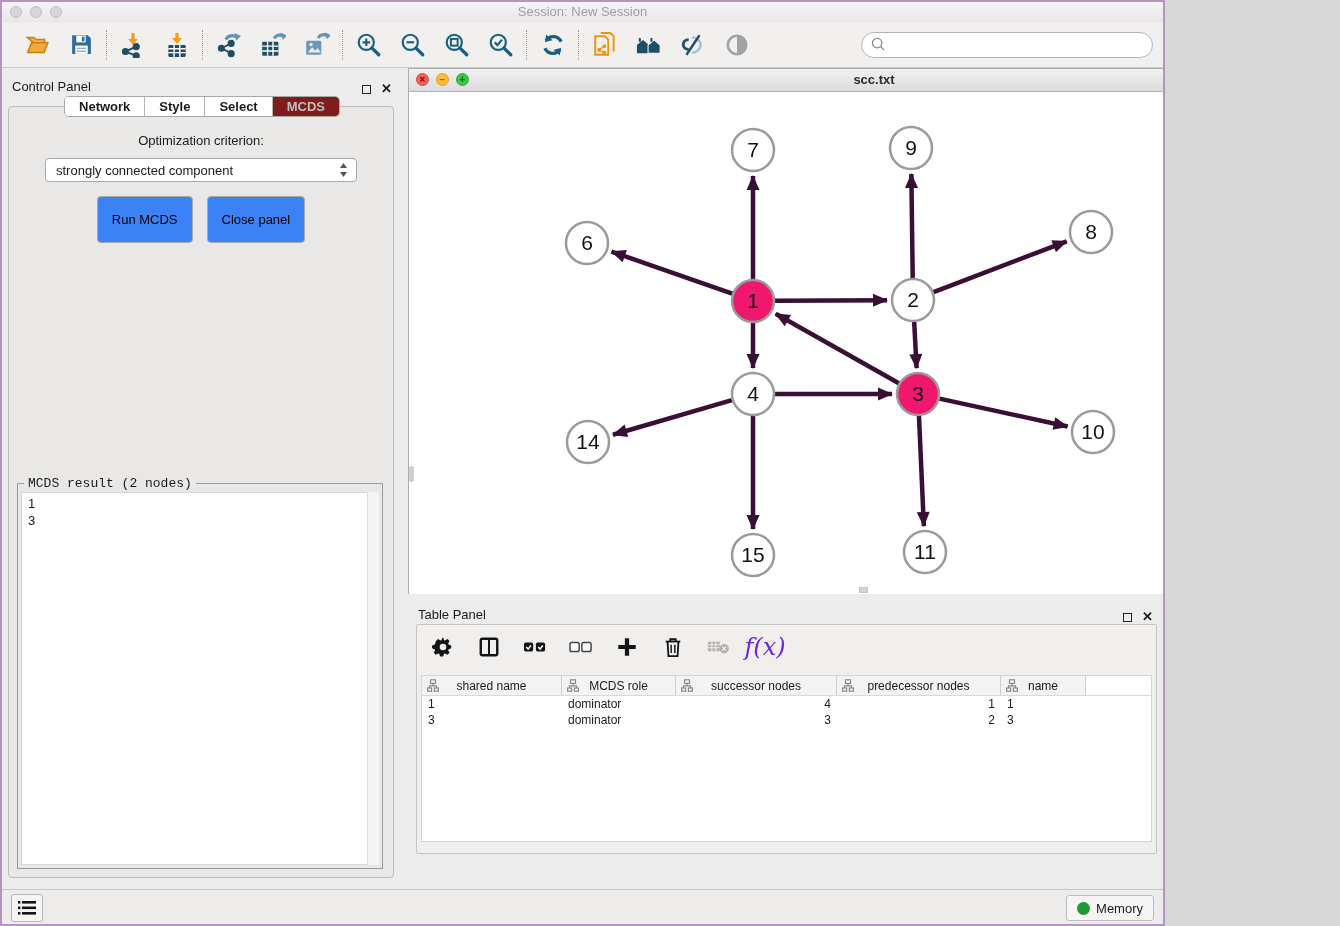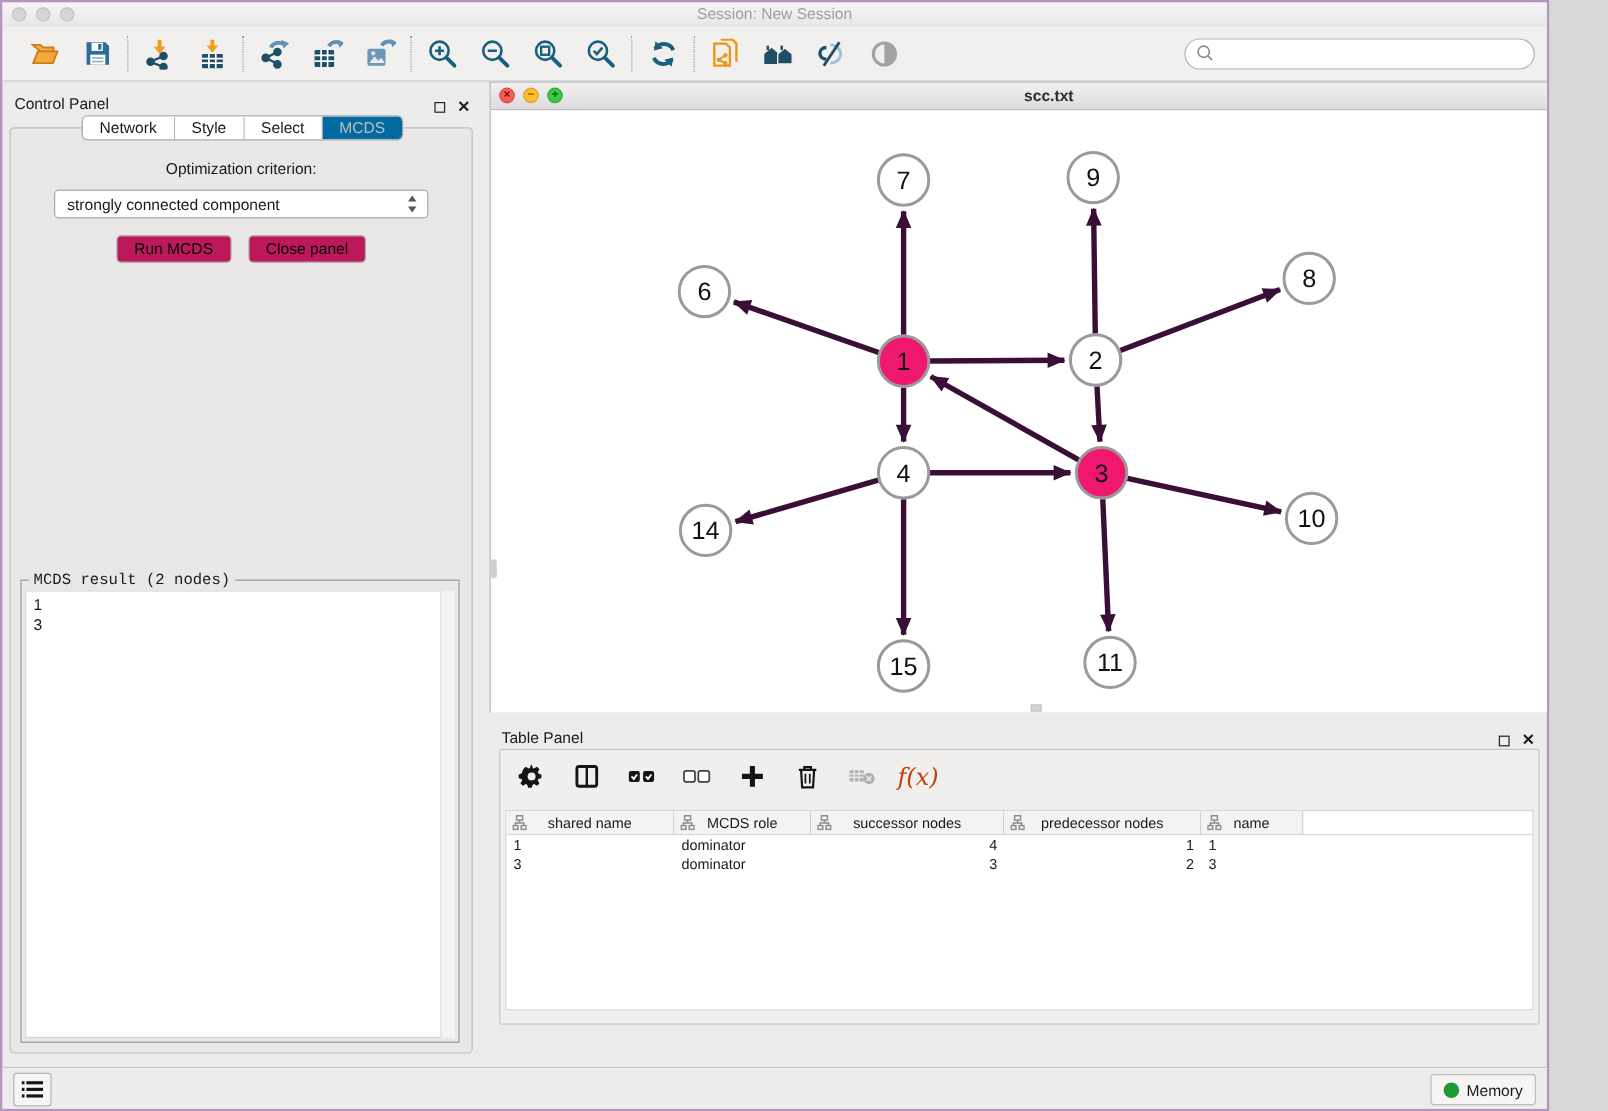--- a/index.html
+++ b/index.html
@@ -1,17 +1,17 @@
 <!DOCTYPE html>
 <html><head>
 <meta charset="utf-8">
 <style>
   html,body{margin:0;padding:0;background:#d8d8d8;}
   #window{
-    position:relative;width:1291px;height:926px;box-sizing:border-box;
+    position:relative;width:1165px;height:926px;box-sizing:border-box;
     border:2px solid #b495c2;background:#ececec;overflow:hidden;
     font-family:"Liberation Sans",sans-serif;color:#1a1a1a;
   }
   
   .titlebar{position:absolute;left:0;top:0;right:0;height:20px;
     background:linear-gradient(#f7f4f7,#e9e6e9);border-bottom:1px solid #cfcccf;}
   .tl-dots{position:absolute;left:8px;top:4px;display:flex;gap:8px;}
   .tl-dot{width:12px;height:12px;border-radius:50%;background:#d8d5d8;border:1px solid #c2bec2;box-sizing:border-box;}
   .titlebar .title{position:absolute;left:0;right:0;top:2px;text-align:center;font-size:13px;color:#9e9e9e;}
   
@@ -26,31 +26,31 @@
   .searchbox input{border:none;outline:none;flex:1;font-size:13px;background:transparent;margin-left:6px;font-family:"Liberation Sans",sans-serif;}
   
   .control-panel{position:absolute;left:0;top:66px;width:400px;bottom:34px;}
   .panel-head{height:26px;display:flex;align-items:flex-end;padding:0 10px;font-size:13px;}
   .panel-head .ph-title{flex:1;}
   .ph-icons{display:flex;gap:10px;align-items:center;}
   .float-ico{width:9px;height:9px;border:1.6px solid #222;box-sizing:border-box;cursor:pointer;}
   .close-ico{font-size:13px;font-weight:bold;line-height:10px;cursor:pointer;}
   .tabrow{display:flex;justify-content:center;margin-top:2px;position:relative;z-index:2;}
   .tabgroup{display:flex;border:1px solid #a8a8a8;border-radius:5px;overflow:hidden;background:#fff;}
-  .tab{padding:2px 14px;font-size:13px;font-weight:normal;background:#fff;border-right:1px solid #b5b5b5;cursor:pointer;white-space:nowrap;}
+  .tab{padding:2px 14px;font-size:13px;font-weight:bold;background:#fff;border-right:1px solid #b5b5b5;cursor:pointer;white-space:nowrap;}
   .tab:last-child{border-right:none;}
-  .tab.selected{background:#0369a1;color:#c0beba;}
+  .tab.selected{background:#7f1d1d;color:#c0beba;}
   .cp-content{position:absolute;left:6px;right:8px;top:38px;bottom:12px;background:#e9e8e7;
     border:1px solid #bdbdbd;border-radius:4px;}
   .opt-label{text-align:center;margin-top:26px;font-size:13px;}
   .dropdown{position:relative;margin:10px 36px 0 36px;height:22px;background:#fff;border:1px solid #a9a9a9;
     border-radius:4px;display:flex;align-items:center;padding:0 10px;font-size:13px;cursor:pointer;}
   .dropdown .dd-arrows{position:absolute;right:8px;top:3px;}
   .btnrow{display:flex;justify-content:center;gap:14px;margin-top:14px;}
-  .pushbtn{background:#be185d;border:1px solid #a9a9a9;border-radius:4px;font-size:13px;padding:3px 14px;cursor:pointer;font-family:"Liberation Sans",sans-serif;}
+  .pushbtn{background:#3b82f6;border:1px solid #a9a9a9;border-radius:4px;font-size:13px;padding:15px 14px;cursor:pointer;font-family:"Liberation Sans",sans-serif;}
   .result-box{position:absolute;left:8px;right:10px;top:376px;bottom:8px;border:1px solid #9a9a9a;}
   .result-legend{position:absolute;top:-8px;left:6px;background:#e9e8e7;padding:0 4px;font-size:13px;font-family:Liberation Mono, monospace;}
   .result-area{position:absolute;left:3px;right:3px;top:8px;bottom:3px;background:#fff;border:1px solid #d7d7d7;
     font-size:13px;line-height:17px;padding:2px 6px;overflow:hidden;}
   .result-scroll{position:absolute;right:3px;top:8px;bottom:3px;width:11px;background:#f4f4f4;border-left:1px solid #e0e0e0;}
   
   .net-window{position:absolute;left:406px;top:66px;width:932px;height:526px;border:1px solid #adadad;
     box-sizing:border-box;background:#fff;}
   .net-titlebar{height:22px;background:linear-gradient(#f2f1f2,#dddbdd);border-bottom:1px solid #b3b3b3;position:relative;}
   .mac-dots{position:absolute;left:7px;top:4px;display:flex;gap:7px;}
@@ -62,21 +62,21 @@
   .net-titlebar .title{position:absolute;left:0;right:0;top:3px;text-align:center;font-size:13px;font-weight:bold;color:#2b2b2b;}
   .canvas{position:relative;width:100%;height:502px;background:#fff;}
   .vthumb{position:absolute;left:0;top:374px;width:5px;height:16px;background:#cfcfcf;border-radius:2px;}
   .hthumb{position:absolute;left:450px;bottom:1px;width:9px;height:6px;background:#d4d4d4;border:1px solid #c2c2c2;box-sizing:border-box;}
   
   .table-panel{position:absolute;left:406px;top:594px;right:0;bottom:34px;}
   .tp-inner{position:absolute;left:8px;right:6px;top:28px;bottom:36px;background:#f1efee;
     border:1px solid #c7c5c4;border-radius:2px;}
   .tp-toolbar{display:flex;align-items:center;gap:22px;padding:10px 14px 8px 14px;}
   .tp-ico{width:24px;height:24px;display:flex;align-items:center;justify-content:center;cursor:pointer;}
-  .fx{font-family:"DejaVu Serif",serif;font-style:italic;font-size:20px;color:#c2410c;}
+  .fx{font-family:"DejaVu Serif",serif;font-style:italic;font-size:24px;color:#6d28d9;}
   .dtable{position:absolute;left:4px;right:4px;top:50px;bottom:11px;background:#fff;border:1px solid #d6d4d3;overflow:hidden;}
   .thead{display:flex;height:19px;border-bottom:1px solid #d9d9d9;}
   .th{position:relative;display:flex;align-items:center;justify-content:center;background:#f3f3f3;
     border-right:1px solid #cfcfcf;font-size:12px;box-sizing:border-box;}
   .th .colico{position:absolute;left:5px;top:3px;}
   .trow{display:flex;height:16px;font-size:12px;}
   .td{padding:0 6px;box-sizing:border-box;overflow:hidden;white-space:nowrap;line-height:16px;}
   .tp-tabs{position:absolute;left:0;right:0;bottom:6px;display:flex;justify-content:center;}
   
   .statusbar{position:absolute;left:0;right:0;bottom:0;height:34px;background:#edecea;border-top:1px solid #c6c6c6;}

